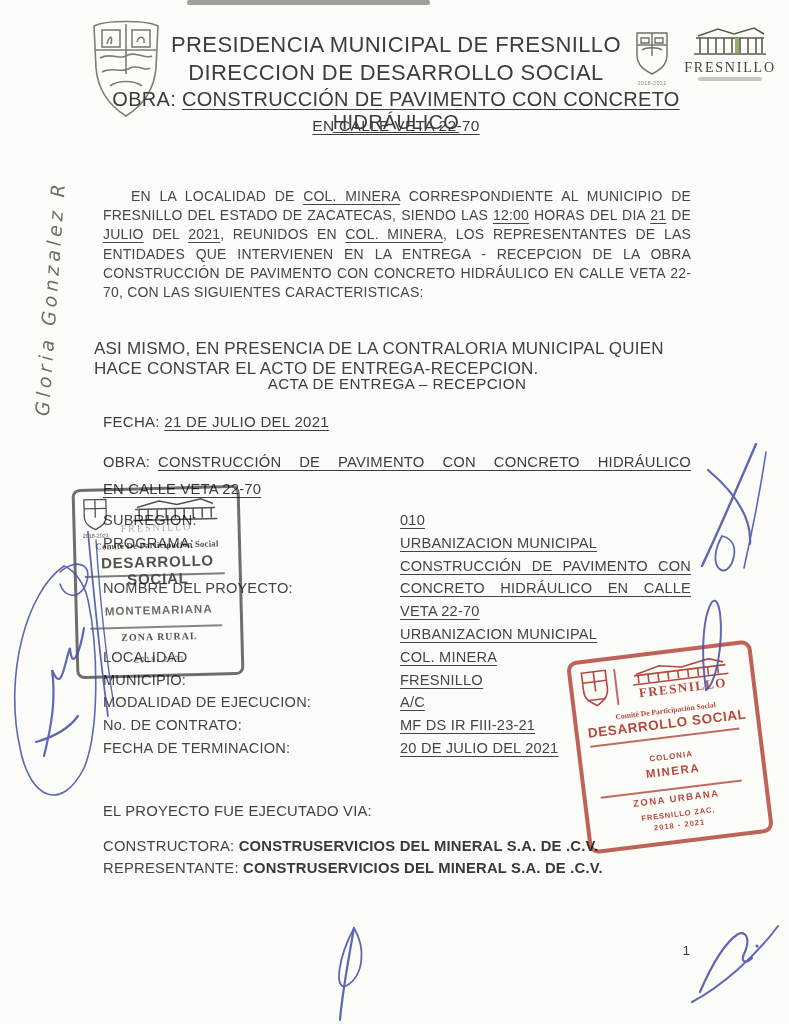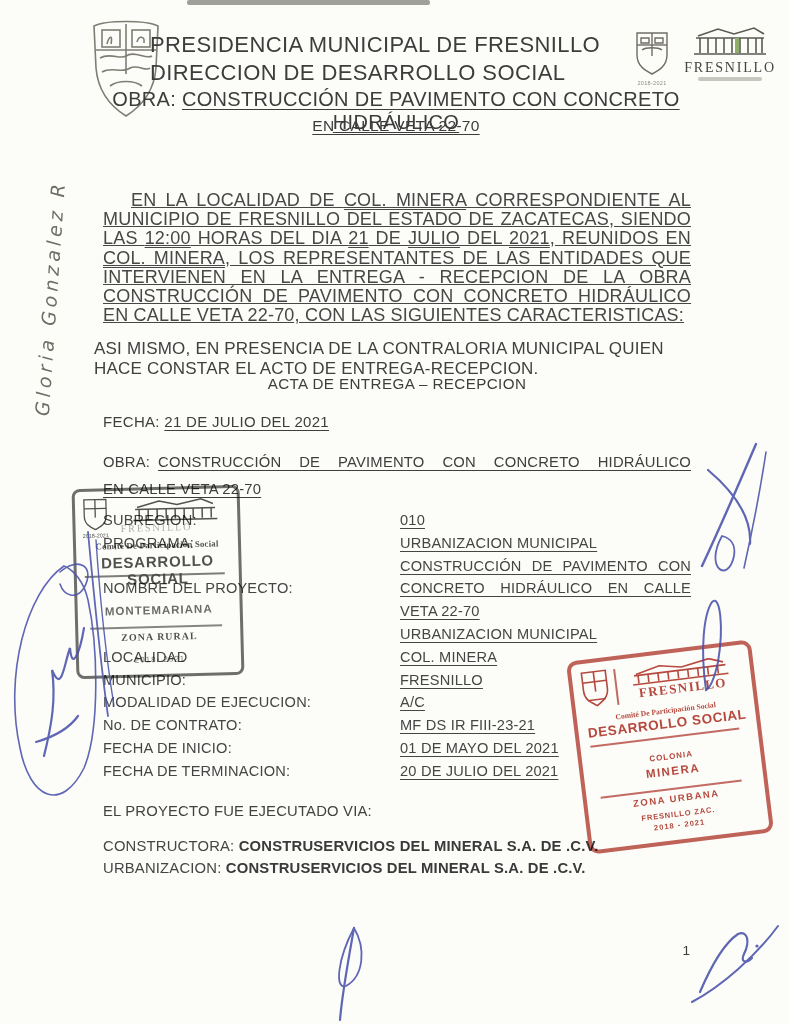--- a/index.html
+++ b/index.html
@@ -3,34 +3,34 @@
 <meta charset="utf-8">
 <style>
   html,body{margin:0;padding:0;background:#e8e8e4;}
   .page{position:relative;width:789px;height:1024px;margin:0 auto;background:#fcfcf9;
         font-family:"Liberation Sans",sans-serif;color:#424242;overflow:hidden;}
   .abs{position:absolute;}
   
   .scan-bar{left:187px;top:0;width:243px;height:5px;background:#55554f;opacity:.55;filter:blur(.6px);border-radius:2px;}
   
   .crest{left:86px;top:16px;width:80px;height:106px;}
-  .header-titles{left:150px;top:31px;width:492px;text-align:left;font-size:22px;line-height:28px;
+  .header-titles{left:150px;top:31px;width:492px;text-align:center;font-size:22px;line-height:28px;
                  letter-spacing:.4px;color:#3d3d3d;font-weight:500;}
   .shield-right{left:626px;top:30px;width:52px;height:72px;text-align:center;}
   .shield-caption{font-size:5.5px;color:#8a8a80;line-height:6px;letter-spacing:.3px;}
   .fres-logo{left:682px;top:26px;width:96px;height:66px;text-align:center;color:#4e4e48;}
   .fres-word{font-family:"Liberation Serif",serif;font-size:14px;letter-spacing:1.8px;line-height:15px;color:#454540;}
   .fres-tag{height:4px;width:64px;margin:2px auto 0;background:#9a9a90;opacity:.55;border-radius:2px;}
   
   .obra-h{left:98px;top:88px;width:596px;text-align:center;font-size:20px;letter-spacing:.3px;color:#3c3c3c;}
   .obra-h2{left:98px;top:117px;width:596px;text-align:center;font-size:15.5px;letter-spacing:.3px;color:#3c3c3c;}
   u,.u{text-decoration:underline;text-decoration-thickness:1.3px;text-underline-offset:3px;}
   
-  .para1{left:103px;top:173px;width:588px;font-size:18px;line-height:19.2px;text-align:justify;
-         letter-spacing:.2px;text-indent:28px;color:#474747;text-decoration:underline;}
+  .para1{left:103px;top:173px;width:588px;font-size:14px;line-height:19.2px;text-align:justify;
+         letter-spacing:.2px;text-indent:28px;color:#474747;}
   .para2{left:94px;top:322px;width:588px;font-size:17px;line-height:19.5px;letter-spacing:.2px;color:#404040;}
   .acta-title{left:103px;top:375px;width:588px;text-align:center;font-size:15.2px;letter-spacing:.4px;color:#3e3e3e;}
   .fecha-line{left:103px;top:413px;width:588px;text-align:left;font-size:15px;letter-spacing:.3px;color:#3e3e3e;}
   .obra2{left:103px;top:449px;width:588px;font-size:14.8px;line-height:27px;letter-spacing:.2px;color:#3e3e3e;}
   .obra2-l1{display:flex;}
   .obra2-l1 .lbl{flex:0 0 auto;padding-right:8px;}
   .obra2-l1 .val{flex:1 1 auto;text-align:justify;text-align-last:justify;}
   
   .fields{left:103px;top:509px;width:588px;font-size:14.6px;line-height:22.8px;letter-spacing:.2px;color:#454545;}
   .frow{display:flex;align-items:flex-end;}
@@ -188,34 +188,30 @@
       </div>
     <div class="frow">
         <span class="flabel">MODALIDAD DE EJECUCION:</span>
         <span class="fvalue u">A/C</span>
       </div>
     <div class="frow">
         <span class="flabel">No. DE CONTRATO:</span>
         <span class="fvalue u">MF DS IR FIII-23-21</span>
       </div>
     <div class="frow">
-        <span class="flabel">FECHA DE INICIO:</span>
-        <span class="fvalue u">01 DE MAYO DEL 2021</span>
-      </div>
-    <div class="frow">
         <span class="flabel">FECHA DE TERMINACION:</span>
         <span class="fvalue u">20 DE JULIO DEL 2021</span>
       </div>
   </div>
 
   <div class="abs via-line">EL PROYECTO FUE EJECUTADO VIA:</div>
 
   <div class="abs contractor">
     <div><span>CONSTRUCTORA: </span><b>CONSTRUSERVICIOS DEL MINERAL S.A. DE .C.V.</b></div>
-    <div><span>URBANIZACION: </span><b>CONSTRUSERVICIOS DEL MINERAL S.A. DE .C.V.</b></div>
+    <div><span>REPRESENTANTE: </span><b>CONSTRUSERVICIOS DEL MINERAL S.A. DE .C.V.</b></div>
   </div>
 
 
   <div class="abs pagenum">1</div>
 
   <div class="abs black-stamp">
     <svg class="bs-shield" width="26" height="34" viewBox="0 0 26 34">
       <g fill="none" stroke="#3a3a38" stroke-width="1.3">
         <path d="M2,2 h22 v16 c0,8 -5,11 -11,14 c-6,-3 -11,-6 -11,-14 Z"></path>
         <path d="M13,2 L13,20"></path>

